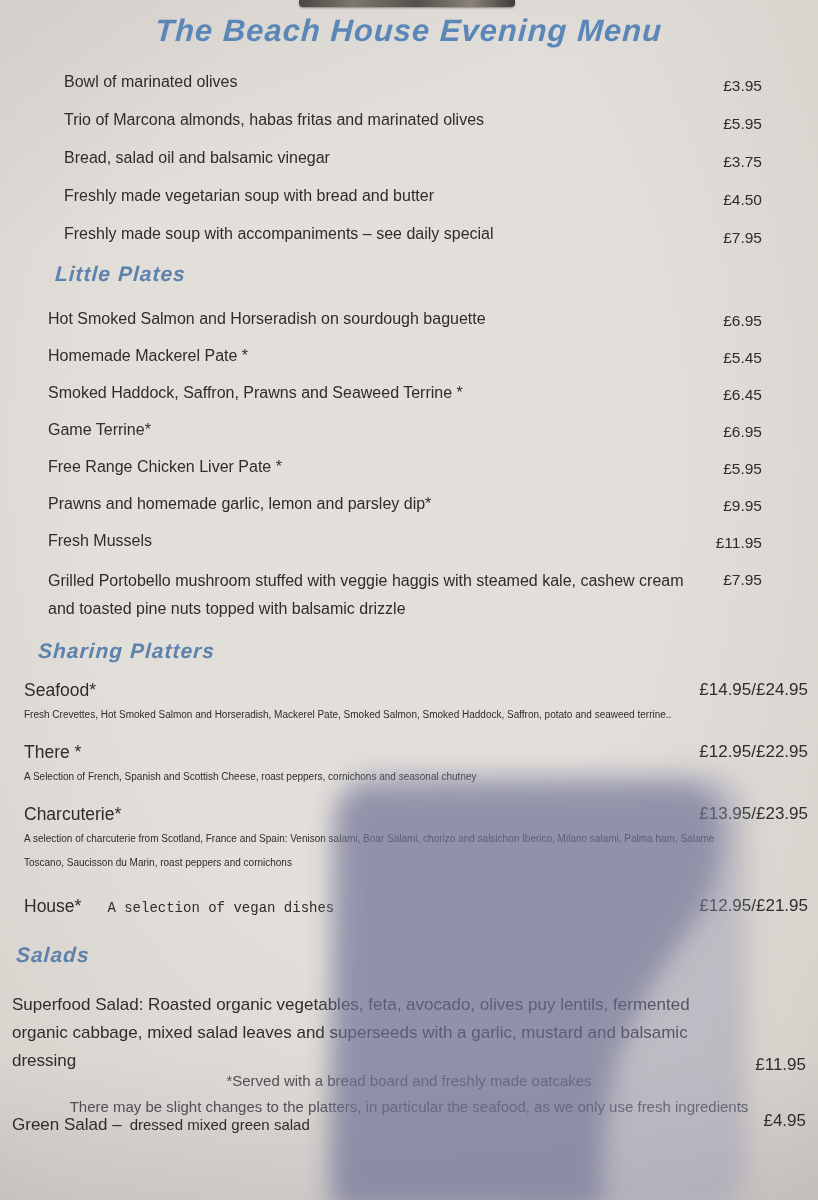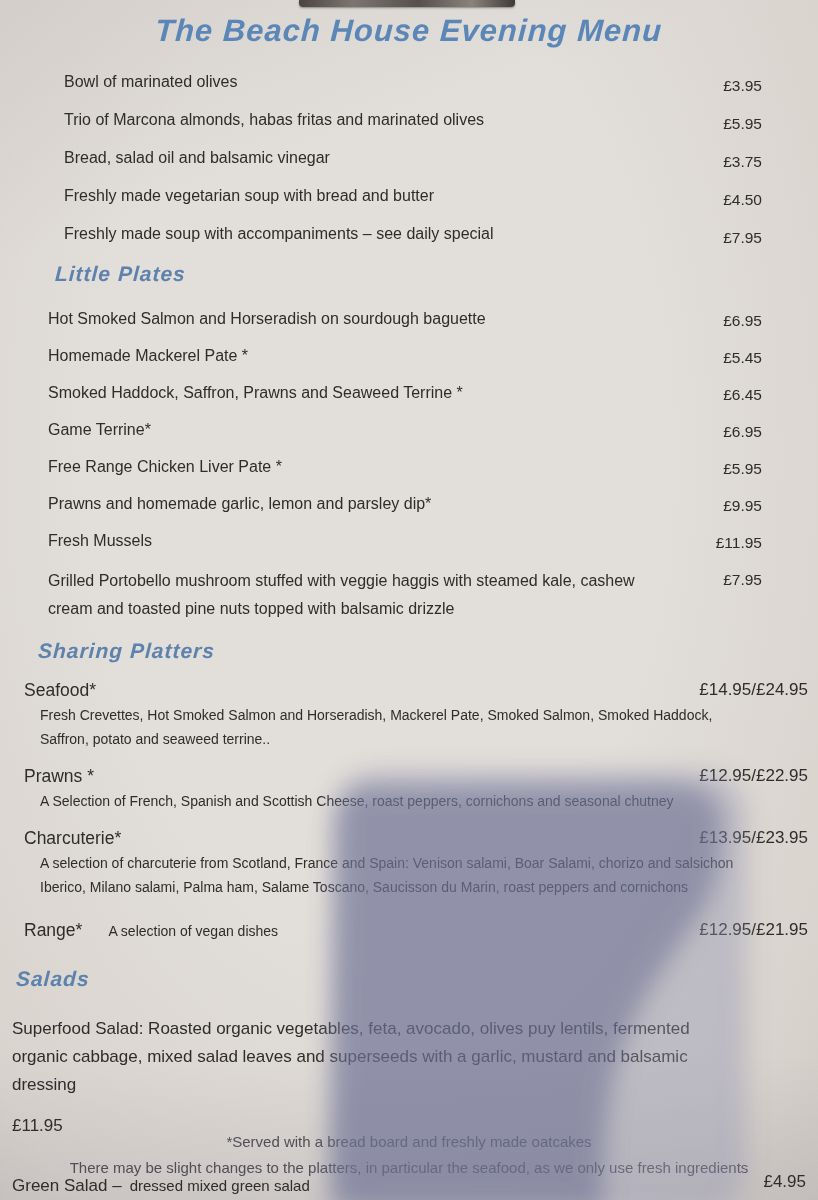--- a/index.html
+++ b/index.html
@@ -32,50 +32,50 @@
   }
   .content{position:relative;z-index:1;}
   .section-heading{
     font-size:21px;
     font-weight:bold;
     font-style:italic;
     letter-spacing:1px;
     color:#5d82ad;
     transform:skewX(-3deg);
   }
-  .row{display:flex;justify-content:space-between;align-items:flex-start;gap:17px;}
+  .row{display:flex;justify-content:space-between;align-items:flex-start;}
   .row .price{white-space:nowrap;}
 
   
   .intro{margin:22px 56px 0 64px;}
   .intro .row{margin-bottom:13px;}
   .intro .name{font-size:16px;line-height:21px;}
   .intro .price{font-size:15.5px;line-height:21px;padding-top:4px;}
 
   .lp-head{margin:14px 0 0 55px;}
   .lp-items{margin:22px 56px 0 48px;}
   .lp-items .row{margin-bottom:14px;}
   .lp-items .name{font-size:16px;line-height:21px;}
   .lp-items .price{font-size:15.5px;line-height:21px;padding-top:2px;margin-left:32px;}
   .lp-items .row.tall .name{max-width:655px;line-height:28px;margin-bottom:0;}
   .lp-items .row.tall{margin-bottom:0;}
 
   .sp-head{margin:16px 0 0 38px;}
   .sp-items{margin:16px 10px 0 24px;}
   .sp-name{font-size:17.5px;line-height:22px;}
   .sp-price{font-size:17px;line-height:22px;}
-  .sp-desc{font-size:14px;line-height:24px;margin:2px 60px 0 16px;}
+  .sp-desc{font-size:10px;line-height:24px;margin:2px 60px 0 0;}
   .sp-gap{height:14px;}
-  .inline-note{font-size:14px;margin-left:26px;}
+  .inline-note{font-size:14px;margin-left:26px;font-family:Liberation Mono, monospace;}
 
   .sa-head{margin:26px 0 0 16px;}
   .sa-items{margin:24px 12px 0 12px;}
   .sa-items .big{font-size:17px;line-height:28px;}
   .sa-items .price-big{font-size:17px;}
-  .row.bottom{align-items:flex-start;flex-direction:column;}
+  .row.bottom{align-items:flex-end;}
   .green-row{margin-top:36px;}
   .green-note{font-size:15px;margin-left:8px;}
 
   .footer{
     position:absolute;left:0;right:0;bottom:24px;
     text-align:center;color:#514e57;
   }
   .footer .f1{font-size:15px;margin-bottom:9px;}
   .footer .f2{font-size:15px;}
 
@@ -155,34 +155,34 @@
 
     <div class="section-heading sp-head">Sharing Platters</div>
     <div class="sp-items">
       <div class="row">
         <span class="sp-name">Seafood*</span>
         <span class="price sp-price">£14.95/£24.95</span>
       </div>
       <div class="sp-desc">Fresh Crevettes, Hot Smoked Salmon and Horseradish, Mackerel Pate, Smoked Salmon, Smoked Haddock, Saffron, potato and seaweed terrine..</div>
       <div class="sp-gap"></div>
       <div class="row">
-        <span class="sp-name">Prawns *</span>
+        <span class="sp-name">There *</span>
         <span class="price sp-price">£12.95/£22.95</span>
       </div>
       <div class="sp-desc">A Selection of French, Spanish and Scottish Cheese, roast peppers, cornichons  and seasonal chutney</div>
       <div class="sp-gap"></div>
       <div class="row">
         <span class="sp-name">Charcuterie*</span>
         <span class="price sp-price">£13.95/£23.95</span>
       </div>
       <div class="sp-desc">A selection of charcuterie from Scotland, France and Spain: Venison salami, Boar Salami, chorizo and salsichon Iberico, Milano salami, Palma ham, Salame Toscano, Saucisson du Marin,  roast peppers and  cornichons</div>
       <div class="sp-gap"></div>
       <div class="row" style="margin-top:6px;">
         <span>
-          <span class="sp-name">Range*</span><span class="inline-note">A selection of vegan dishes</span>
+          <span class="sp-name">House*</span><span class="inline-note">A selection of vegan dishes</span>
         </span>
         <span class="price sp-price">£12.95/£21.95</span>
       </div>
     </div>
 
     <div class="section-heading sa-head">Salads</div>
     <div class="sa-items">
       <div class="row bottom">
         <span class="big" style="max-width:714px;">Superfood Salad: Roasted organic vegetables, feta, avocado, olives puy lentils, fermented organic cabbage, mixed salad leaves and superseeds with a garlic, mustard and balsamic dressing</span>
         <span class="price price-big">£11.95</span>

